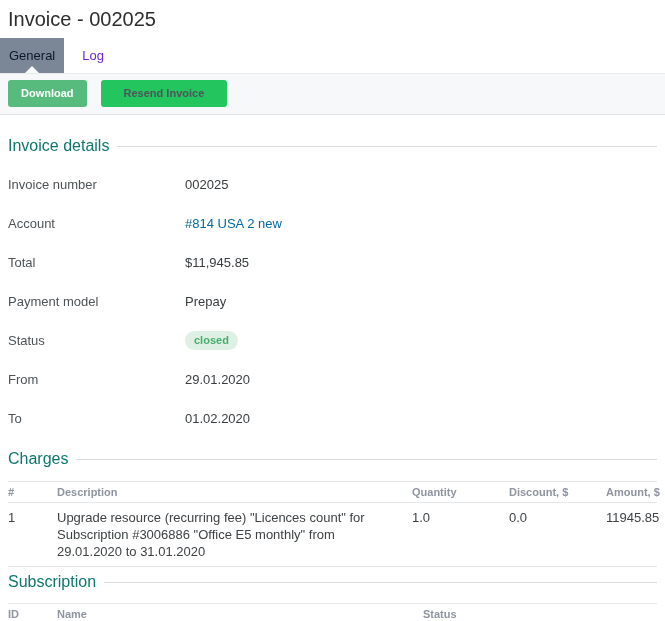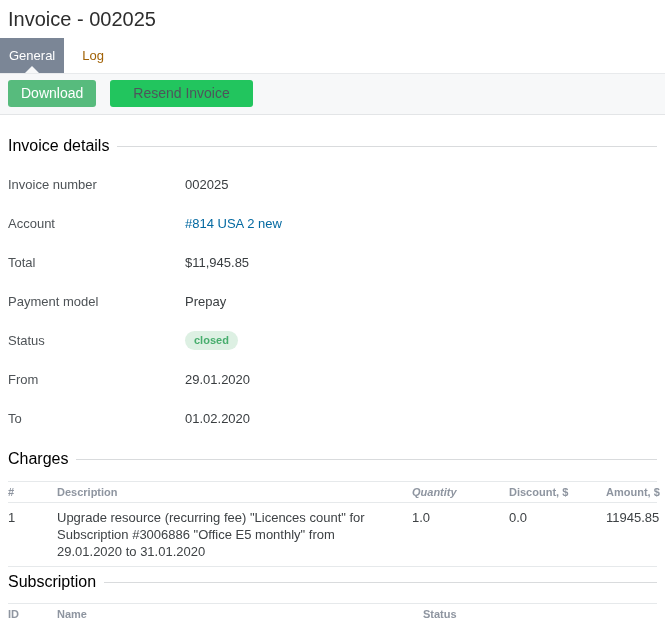--- a/index.html
+++ b/index.html
@@ -21,27 +21,27 @@
   .tabbar {
     display: flex;
     height: 36px;
     border-bottom: 1px solid #e8eaec;
   }
   .tab {
     display: flex;
     align-items: center;
     padding: 0 18px;
     font-size: 13px;
-    color: #a16207;
+    color: #6d28d9;
     cursor: pointer;
     position: relative;
   }
   .tab.active {
     background: #7b8696;
-    color: #ffffff;
+    color: #0f172a;
     padding: 0 9px;
   }
   .tab.active .notch {
     position: absolute;
     bottom: 0; left: 50%;
     transform: translateX(-50%);
     width: 0; height: 0;
     border-left: 7px solid transparent;
     border-right: 7px solid transparent;
     border-bottom: 7px solid #f7f8f9;
@@ -49,37 +49,38 @@
   
   .toolbar {
     background: #f7f8f9;
     border-bottom: 1px solid #e3e5e7;
     padding: 6px 8px 7px 8px;
     display: flex;
     gap: 14px;
   }
   .btn {
     font-family: inherit;
-    font-size: 14px;
+    font-size: 11px;
     line-height: 15px;
     border: none;
     border-radius: 3px;
     cursor: pointer;
+    font-weight: bold;
   }
   .btn-primary { background: #57bb7d; color: #ffffff; padding: 6px 13px; }
   .btn-default { background: #22c55e; color: #4e555b; padding: 6px 23px; }
   
   main { padding: 0 8px; }
   .section-head {
     display: flex;
     align-items: center;
     gap: 8px;
     font-size: 16px;
     font-weight: 400;
-    color: #000000;
+    color: #0f766e;
     line-height: 18px;
   }
   .section-head .rule { flex: 1; height: 1px; background: #d9dbdd; }
   .details-section { margin-top: 22px; }
   .charges-section { margin-top: 16px; }
   .subs-section { margin-top: 6px; }
   
   .fields { margin-top: 22px; }
   .field { display: flex; align-items: center; height: 14px; margin-bottom: 25px; }
   .field-label {
@@ -120,21 +121,21 @@
     color: #3e4245;
     padding: 6px 8px;
     border-bottom: 1px solid #e6e9eb;
     vertical-align: top;
     line-height: 17px;
   }
   th:first-child, td:first-child { padding-left: 0; }
   th:last-child, td:last-child { padding-right: 0; }
   .col-num { width: 41px; }
   .charges-section .col-desc { width: 355px; }
-  .charges-section .col-qty { width: 97px; font-style: italic; }
+  .charges-section .col-qty { width: 97px; }
   .charges-section .col-disc { width: 97px; }
   .charges-section .col-amount { width: auto; }
   .charges-section th.right, .charges-section td.right { text-align: right; white-space: nowrap; }
   .subs-section .col-name { width: 366px; }
   .subs-section .col-status { width: auto; }
 </style>
 </head>
 <body>
 
 <h1 class="page-title">Invoice - 002025</h1>

